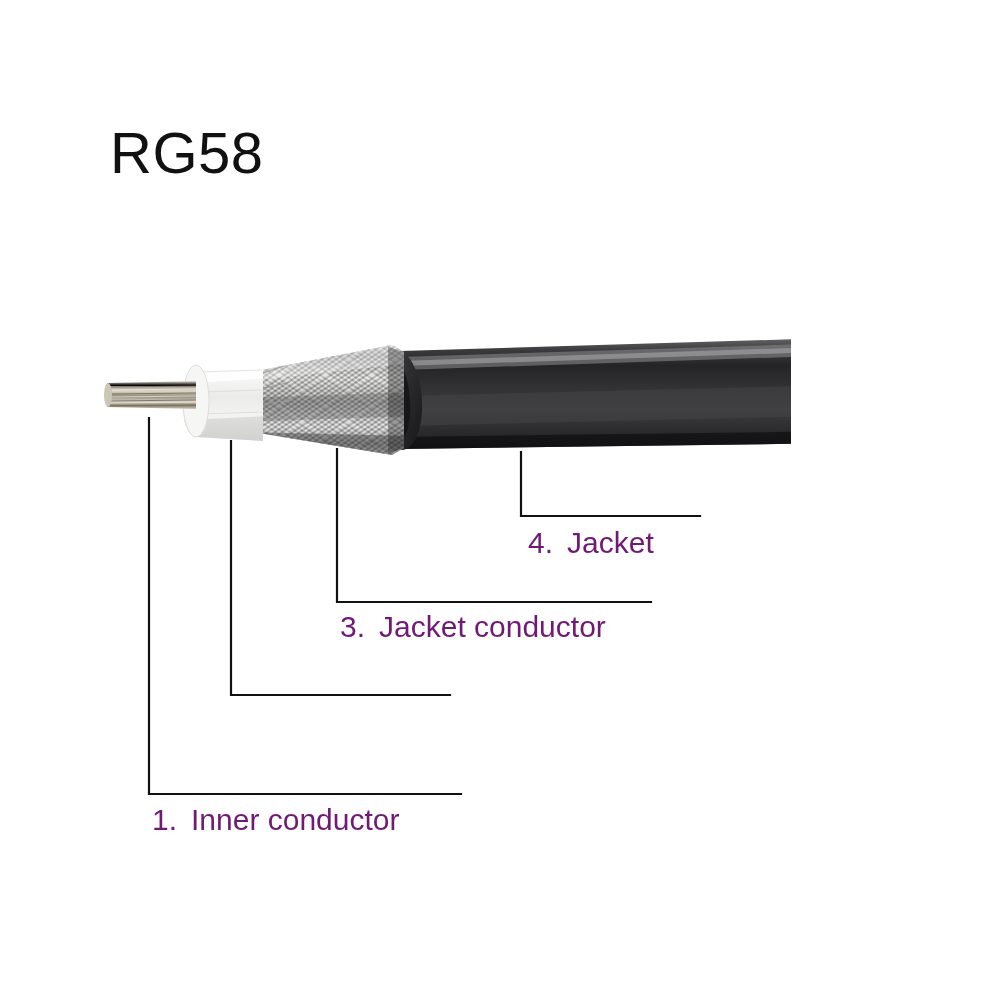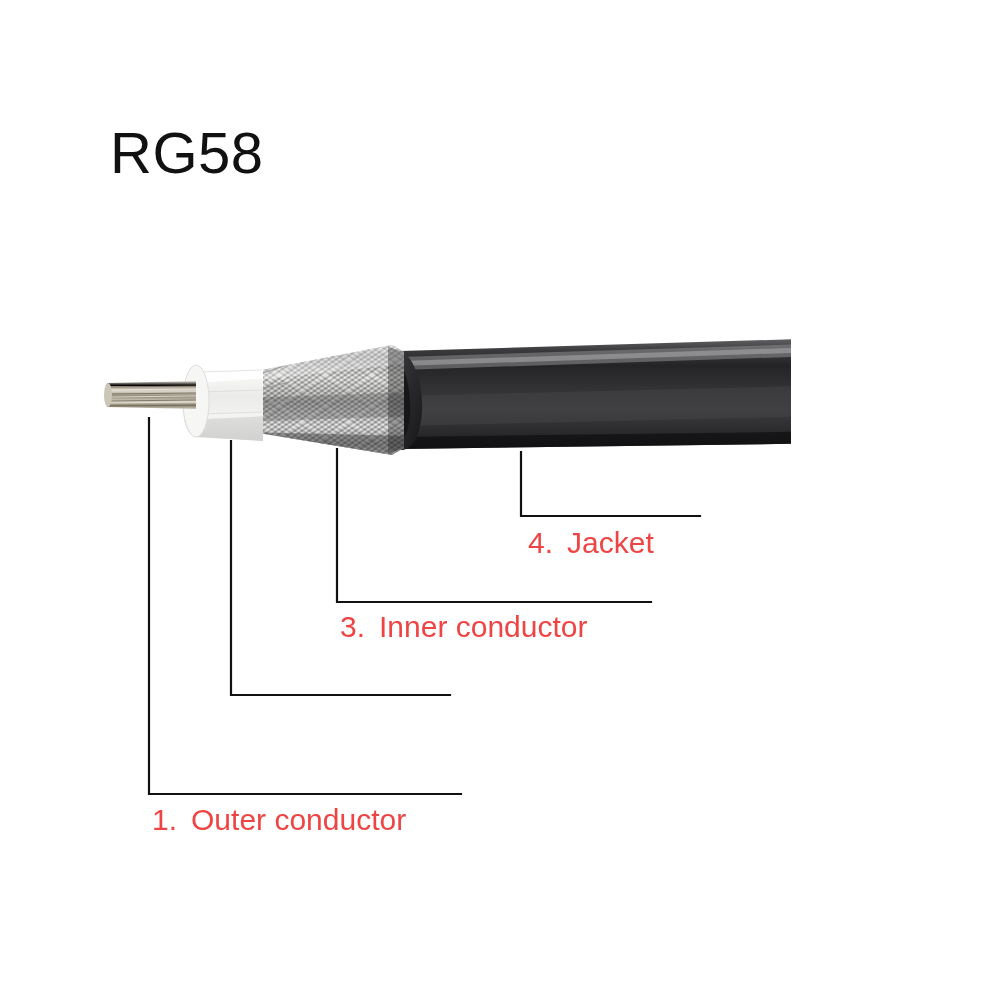--- a/index.html
+++ b/index.html
@@ -38,21 +38,21 @@
     width: 1000px;
     height: 1000px;
     pointer-events: none;
   }
 
   
   .callout-label {
     position: absolute;
     font-size: 30px;
     font-weight: 400;
-    color: #ef4444;
+    color: #701a75;
     white-space: nowrap;
     line-height: 1.15;
   }
   .callout-label .num { margin-right: 14px; }
 
   #label-1 { left: 152px; top: 803px; }
   #label-2 { left: 240px; top: 703px; }
   #label-3 { left: 340px; top: 610px; }
   #label-4 { left: 528px; top: 526px; }
 </style>
@@ -245,25 +245,25 @@
 
     <g stroke="#111111" stroke-width="2.2" fill="none" stroke-linecap="square">
       <polyline points="149,418 149,794 461,794"></polyline>
       <polyline points="231,441 231,695 450,695"></polyline>
       <polyline points="337,449 337,602 651,602"></polyline>
       <polyline points="521,452 521,516 700,516"></polyline>
     </g>
   </svg>
 
   <div class="callout-label" id="label-1">
-    <span class="num">1.</span><span class="txt">Outer conductor</span>
+    <span class="num">1.</span><span class="txt">Inner conductor</span>
   </div>
 
 
   <div class="callout-label" id="label-3">
-    <span class="num">3.</span><span class="txt">Inner conductor</span>
+    <span class="num">3.</span><span class="txt">Jacket conductor</span>
   </div>
 
   <div class="callout-label" id="label-4">
     <span class="num">4.</span><span class="txt">Jacket</span>
   </div>
 
 </div>
 
 </body></html>

